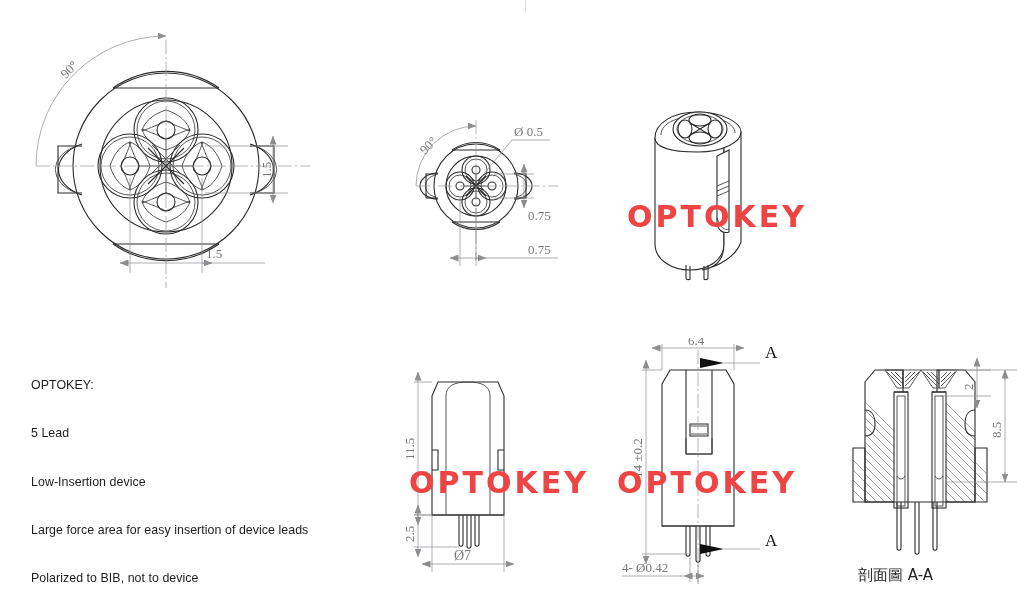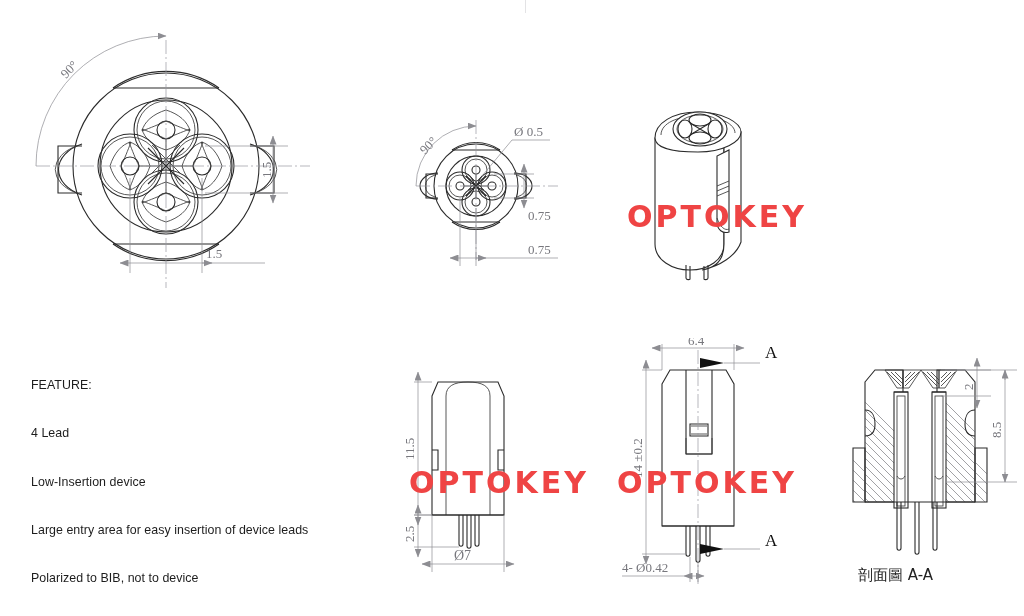--- a/index.html
+++ b/index.html
@@ -510,24 +510,24 @@
       <line x1="160" y1="18" x2="160" y2="28" class="dim" marker-start="url(#arR)"></line>
       <line x1="160" y1="120" x2="160" y2="130" class="dim" marker-end="url(#ar)"></line>
       <line x1="160" y1="18" x2="160" y2="130" class="dim"></line>
       <text class="dimtxt" x="156" y="86" transform="rotate(-90 156 86)">8.5</text>
     </g>
 
     <text class="cap" x="13" y="228">剖面圖 A-A</text>
   </svg>
 
   <div class="specblock">
-    <span class="specline">FEATURE:</span>
-    <span class="specline">4 Lead</span>
+    <span class="specline">OPTOKEY:</span>
+    <span class="specline">5 Lead</span>
     <span class="specline">Low-Insertion device</span>
-    <span class="specline">Large entry area for easy insertion of device leads</span>
+    <span class="specline">Large force area for easy insertion of device leads</span>
     <span class="specline">Polarized to BIB, not to device</span>
     
     
     
     
     
     
     
     
     

